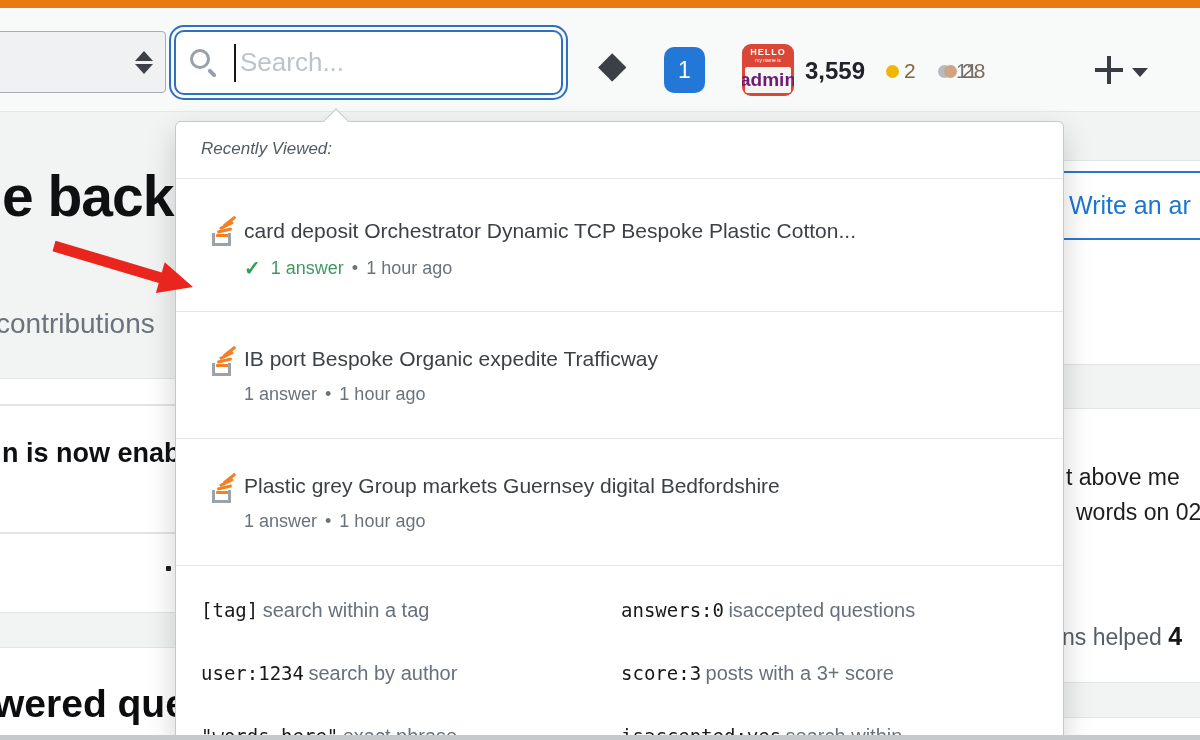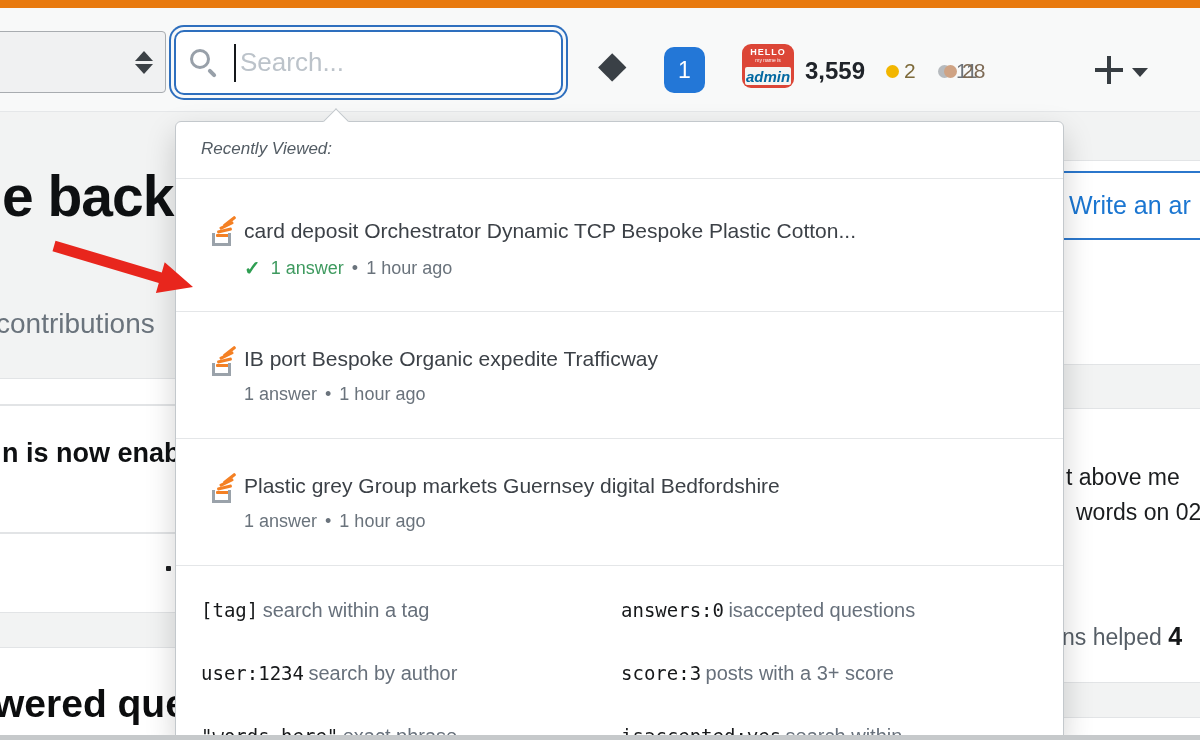--- a/index.html
+++ b/index.html
@@ -56,26 +56,26 @@
   .caret-line { width:2px; height:38px; background:#15181b; margin-left:16px; flex:0 0 auto; }
   .search-input { border:none; outline:none; background:transparent; font-family:"Liberation Sans",sans-serif;
     font-size:26px; color:#0c0d0e; width:300px; margin-left:2px; }
   .search-input::placeholder { color:#bcc3ca; }
   .mod-diamond { position:absolute; top:38px; left:598px; font-size:37px; color:#3a4046; line-height:1; }
   .inbox-badge {
     position:absolute; top:39px; left:664px; width:41px; height:46px;
     background:#2377d7; border-radius:10px; color:#fff; font-size:23px;
     display:flex; align-items:center; justify-content:center;
   }
-  .avatar { position:absolute; top:36px; left:742px; width:52px; height:44px; background:#dc4637; border-radius:9px; overflow:hidden; }
+  .avatar { position:absolute; top:36px; left:742px; width:52px; height:52px; background:#dc4637; border-radius:9px; overflow:hidden; }
   .avatar-hello { text-align:center; color:#fff; font-weight:700; font-size:9px; letter-spacing:1px; padding-top:4px; line-height:1; }
   .avatar-sub { text-align:center; color:#fff; font-size:5px; line-height:1.2; }
   .avatar-name-wrap { position:absolute; left:3px; right:3px; bottom:3px; top:23px; background:#f5f5f3; border-radius:2px;
     display:flex; align-items:center; justify-content:center; }
-  .avatar-name { font-size:15px; font-weight:700; font-style:italic; color:#0369a1; }
+  .avatar-name { font-size:19px; font-weight:700; color:#701a75; }
   .rep { position:absolute; top:49px; left:805px; font-size:24px; font-weight:700; color:#20242a; }
   .badge-group { position:absolute; top:51px; display:flex; align-items:center; gap:5px; }
   .bdot { width:13px; height:13px; border-radius:50%; }
   .bcount { font-size:21px; }
   .bg-gold { left:886px; } .bg-gold .bcount { color:#7d6a3a; }
   .bg-silver { left:938px; } .bg-silver .bcount { color:#6d737a; }
   .bg-bronze { left:944px; } .bg-bronze .bcount { color:#7d6a55; }
   .new-menu { position:absolute; top:48px; left:1095px; display:flex; align-items:center; gap:9px; }
   .plus { position:relative; width:28px; height:28px; }
   .plus::before { content:""; position:absolute; left:0; top:12px; width:28px; height:4px; background:#373d42; }

